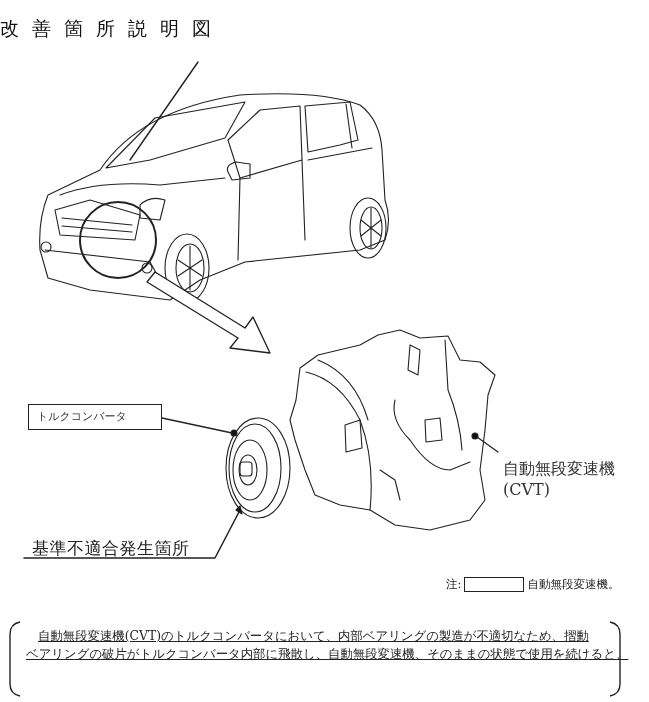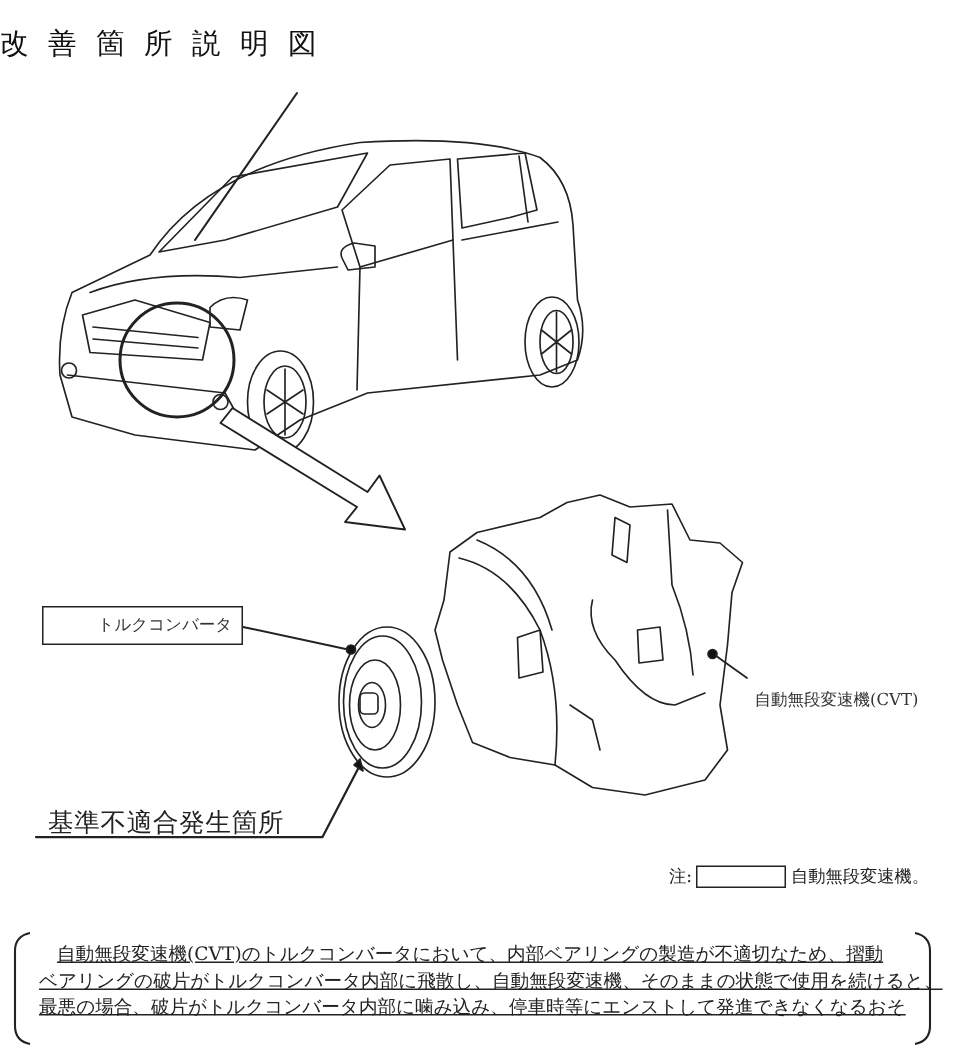--- a/index.html
+++ b/index.html
@@ -3,25 +3,25 @@
 <meta charset="utf-8">
 <style>
   html, body { margin: 0; padding: 0; background: #ffffff; }
   body { width: 649px; height: 702px; position: relative; overflow: hidden;
          font-family: "DejaVu Serif", "Liberation Serif", serif; color: #1a1a1a; }
   .title { position: absolute; left: 0; top: 16px; width: 649px; text-align: left;
            font-family: "DejaVu Sans", "Liberation Sans", sans-serif; font-size: 19px;
            letter-spacing: 13px; color: #111; }
   svg.art { position: absolute; left: 0; top: 0; }
   .label-box { position: absolute; left: 28px; top: 404px; width: 134px; height: 26px;
-               border: 1.2px solid #222; box-sizing: border-box; font-family: Liberation Sans, sans-serif;
-               font-size: 11px; line-height: 24px; padding-left: 36px; color: #333; }
+               border: 1.2px solid #222; box-sizing: border-box; font-family: Liberation Mono, monospace;
+               font-size: 11px; line-height: 24px; padding-left: 8px; color: #333; }
   .defect { position: absolute; left: 32px; top: 537px; font-family: "DejaVu Sans", sans-serif;
             font-size: 17px; color: #222; letter-spacing: 0.5px; text-align: center; }
-  .cvt-label { position: absolute; left: 503px; top: 459px; font-size: 11px; color: #333; }
+  .cvt-label { position: absolute; left: 503px; top: 459px; font-size: 16px; color: #333; }
   .note { position: absolute; left: 446px; top: 577px; font-size: 11.5px; color: #222; display: flex; align-items: center; }
   .note .box { display: inline-block; width: 58px; height: 13px; border: 1px solid #222; margin: 0 3px; }
   .desc { position: absolute; left: 26px; top: 627px; width: 590px; font-size: 12.4px; line-height: 17.5px; color: #222; }
   .desc p { margin: 0; white-space: nowrap; text-decoration: underline; }
 </style>
 </head>
 <body>
 
 <div class="title">改善箇所説明図</div>
 
@@ -112,14 +112,13 @@
 </div>
 
 <svg class="art" width="649" height="702" viewBox="0 0 649 702">
   <path d="M20 622 Q10 624 10 634 L10 684 Q10 694 20 696" fill="none" stroke="#222" stroke-width="1.4"></path>
   <path d="M610 622 Q620 624 620 634 L620 684 Q620 694 610 696" fill="none" stroke="#222" stroke-width="1.4"></path>
 </svg>
 
 <div class="desc">
   <p style="padding-left:12px">自動無段変速機(CVT)のトルクコンバータにおいて、内部ベアリングの製造が不適切なため、摺動</p>
   <p>ベアリングの破片がトルクコンバータ内部に飛散し、自動無段変速機、そのままの状態で使用を続けると、</p>
-  <p>最悪の場合、破片がトルクコンバータ内部に噛み込み、停車時等にエンストして発進できなくなるおそ</p>
 </div>
 
 </body></html>

